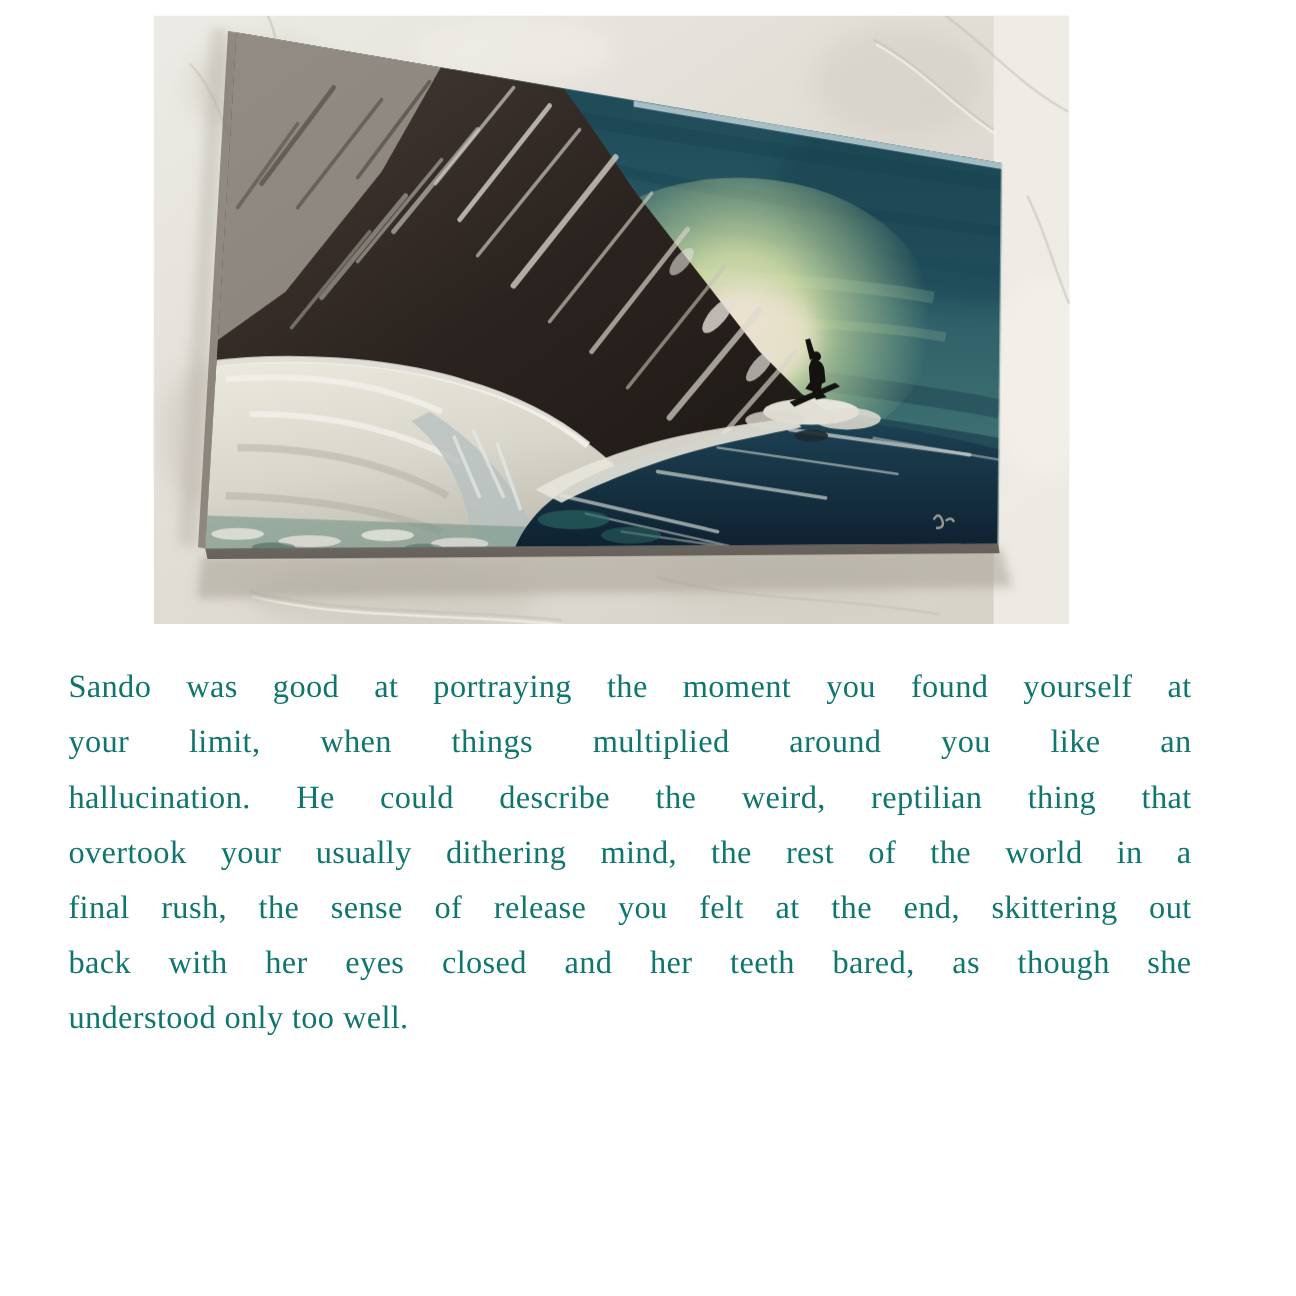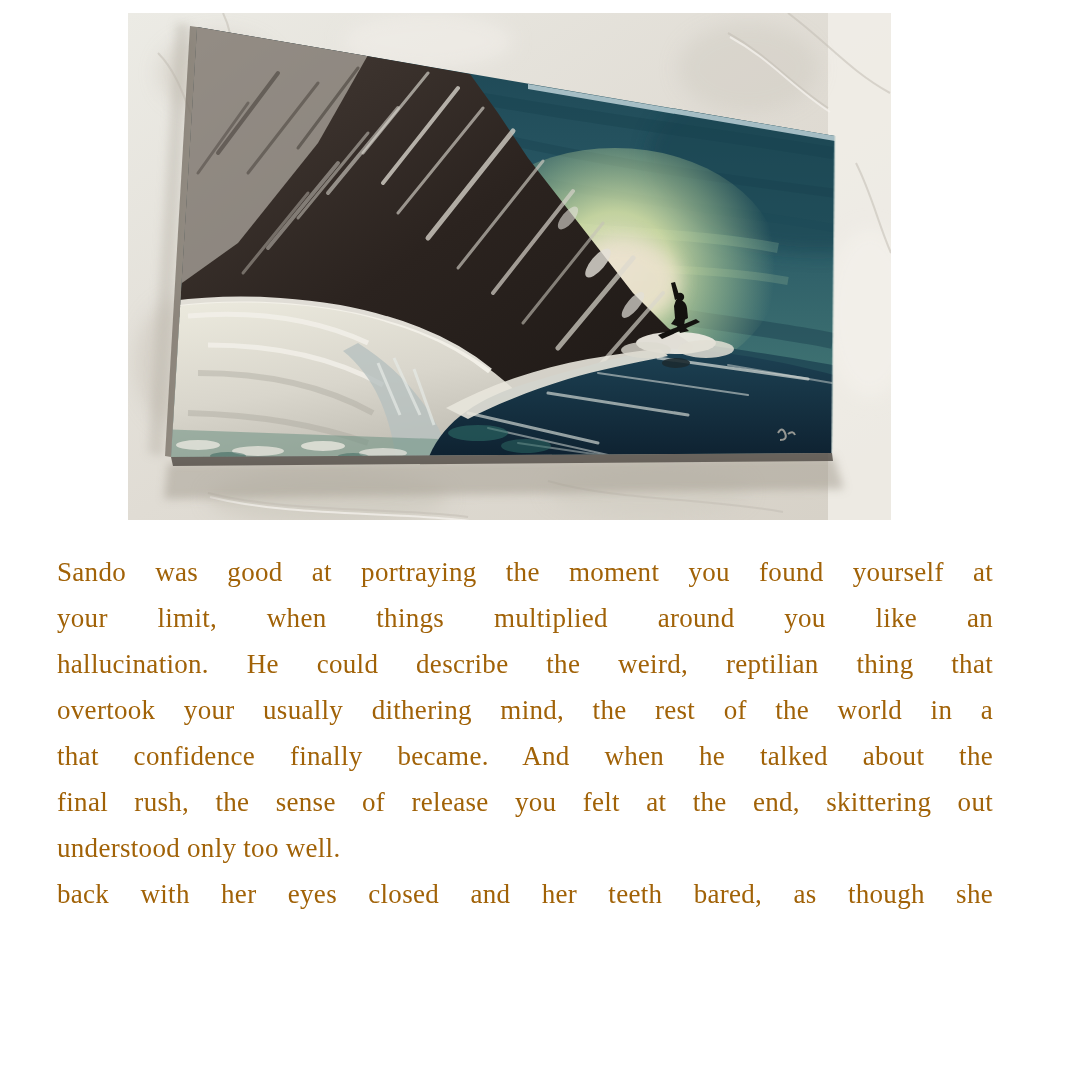--- a/index.html
+++ b/index.html
@@ -1,20 +1,20 @@
 <!DOCTYPE html>
 <html><head>
 <meta charset="utf-8">
 <style>
   html,body{margin:0;padding:0;background:#ffffff;}
   .page{position:relative;width:1080px;height:1080px;background:#ffffff;overflow:hidden;
         font-family:"Liberation Serif", serif;}
   .photo{position:absolute;left:128px;top:13px;width:763px;height:507px;}
   .photo svg{display:block;width:100%;height:100%;}
-  .passage{position:absolute;left:57px;top:549px;width:936px;color:#a16207;
+  .passage{position:absolute;left:57px;top:549px;width:936px;color:#0f766e;
            font-size:27px;line-height:46px;letter-spacing:0.3px;}
   .line{height:46px;overflow:hidden;text-align:justify;text-align-last:justify;}
   .line.last{text-align-last:left;}
 </style>
 </head>
 <body>
 
 <div class="page">
 
   <div class="photo">
@@ -216,19 +216,18 @@
         <polyline points="707,123 704,440" fill="none" stroke="#cfd8d4" stroke-width="2" opacity="0.6"></polyline>
       </g>
     </svg>
   </div>
 
   <div class="passage">
     <div class="line">Sando was good at portraying the moment you found yourself at</div>
     <div class="line">your limit, when things multiplied around you like an</div>
     <div class="line">hallucination. He could describe the weird, reptilian thing that</div>
     <div class="line">overtook your usually dithering mind, the rest of the world in a</div>
-    <div class="line">that confidence finally became. And when he talked about the</div>
     <div class="line">final rush, the sense of release you felt at the end, skittering out</div>
+    <div class="line">back with her eyes closed and her teeth bared, as though she</div>
     <div class="line last">understood only too well.</div>
-    <div class="line">back with her eyes closed and her teeth bared, as though she</div>
   </div>
 
 </div>
 
 </body></html>

